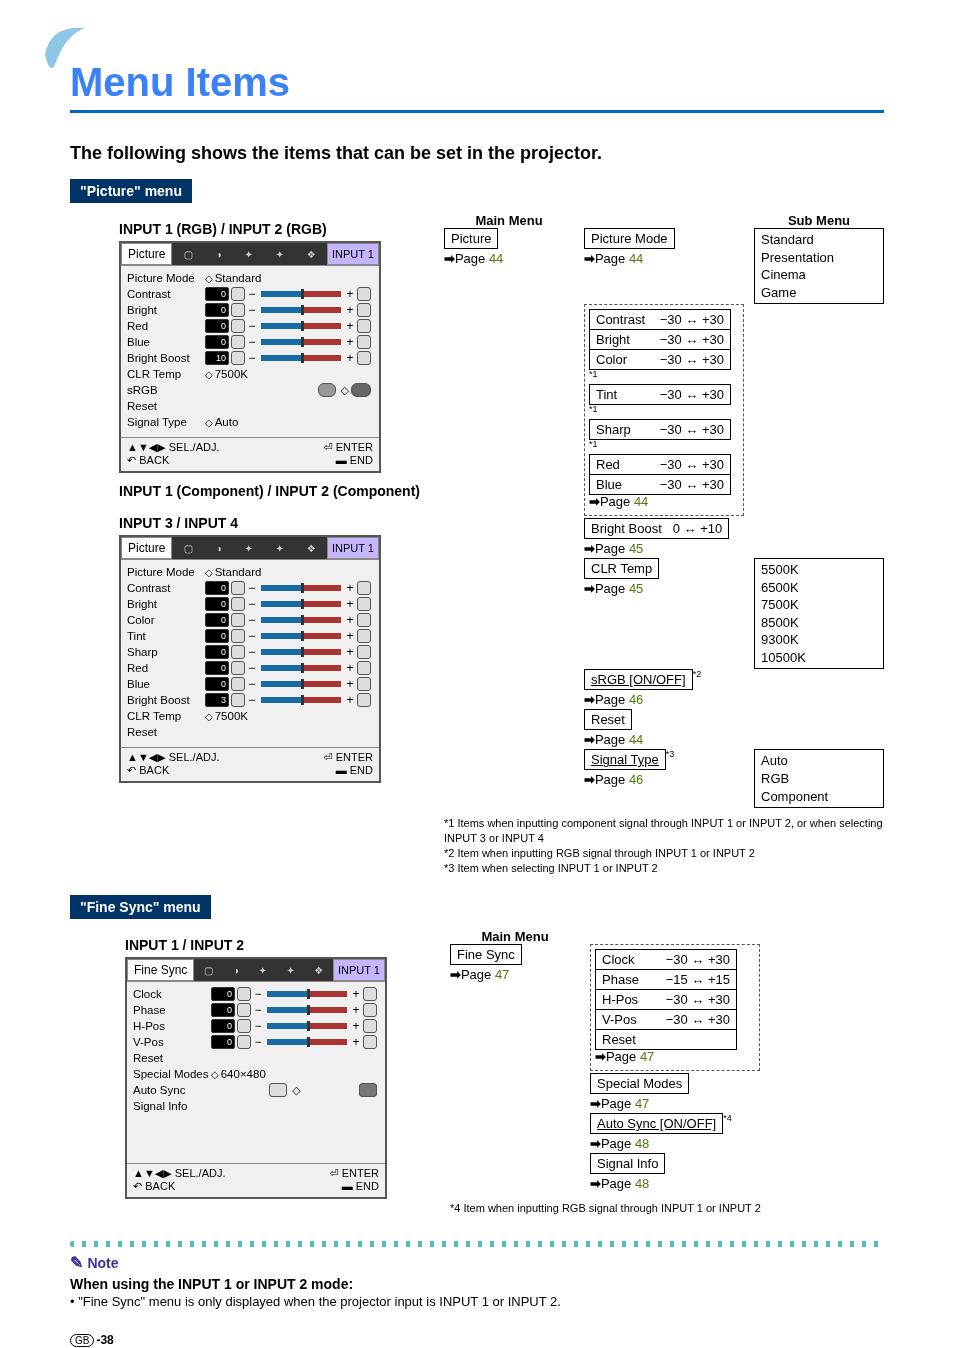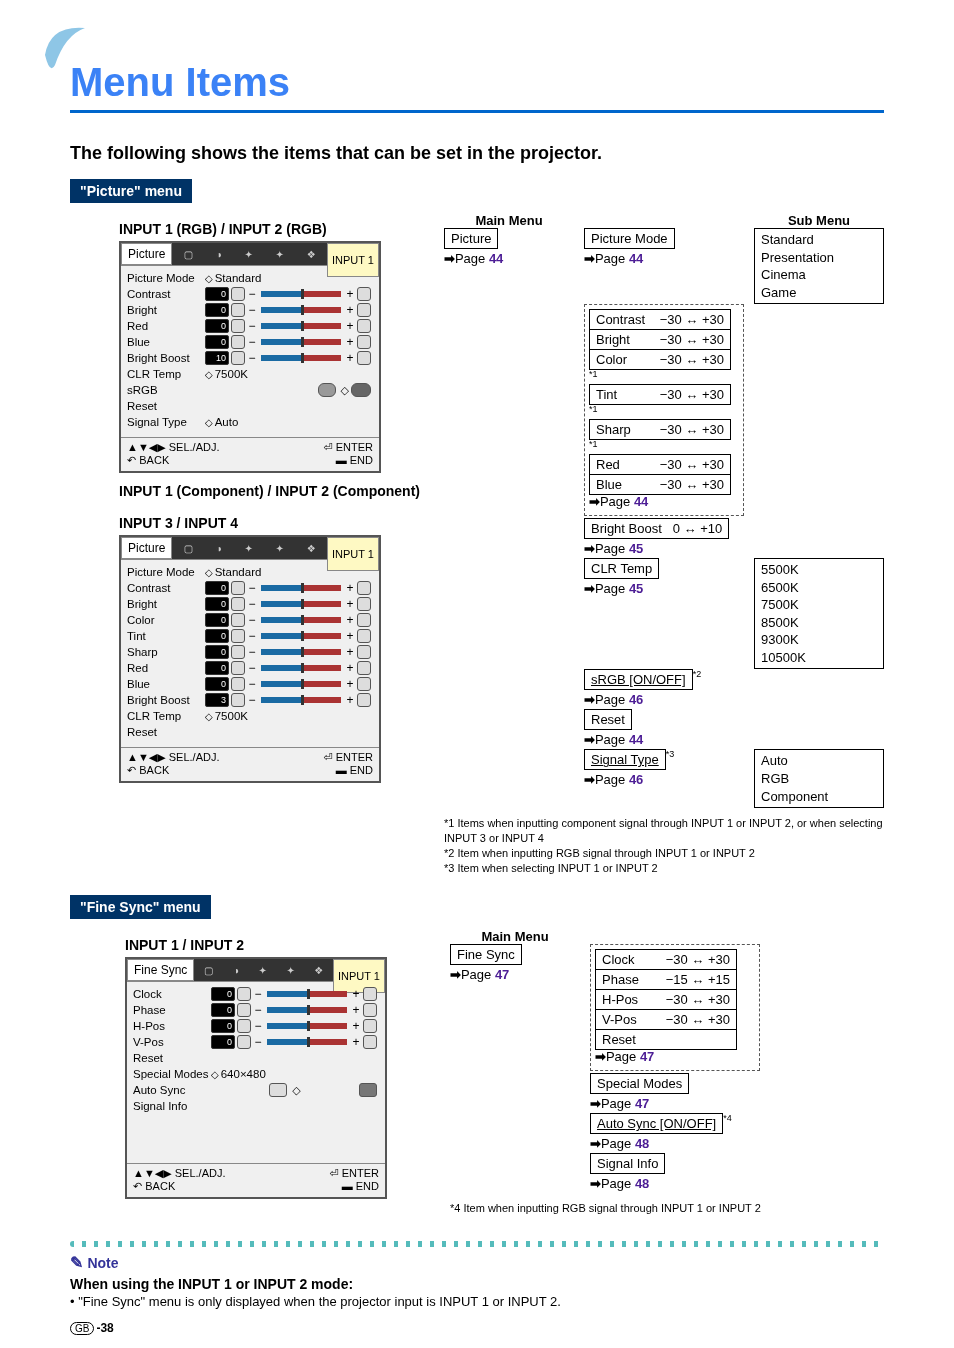--- a/index.html
+++ b/index.html
@@ -87,23 +87,23 @@
     background:#333;
     display:flex;
     align-items:center;
     justify-content:space-around;
     color:#ccc;
     font-size:11px;
   }
   .osd-header .icons span {font-size:10px;}
   .osd-header .input-label {
     border: 1px solid #888;
-    padding: 16px 4px;
+    padding: 4px 4px;
     font-size: 11px;
-    background:#fef9c3;
+    background:#c4b5fd;
     display:flex;
     align-items:center;
   }
   .osd-body { padding: 4px 6px; }
   .osd-row {
     display: flex;
     align-items: center;
     height: 16px;
     font-size: 11.5px;
   }
@@ -147,40 +147,40 @@
 
   
   .tree-title { font-weight: bold; text-align: center; font-size:13px;}
   .node-box {
     border: 1px solid #000;
     padding: 2px 6px;
     background: #fff;
     display:inline-block;
     white-space:nowrap;
   }
-  .page-link { color: #4c1d95; font-weight:bold;}
+  .page-link { color: #4d7c0f; font-weight:normal;}
   .arrow { font-weight:bold; }
   .dashed-box{
     border:1px dashed #555;
     padding:4px 4px 6px 4px;
   }
   .footnotes{font-size:11px;margin-top:8px;line-height:1.35;}
   .note-strip{
     background:linear-gradient(90deg,#7ec8cc 0, #e8f6f7 60%, #fff 100%);
     height:6px;
     margin-top:25px;
     border-radius:3px;
     width:100%;
     background-image: repeating-linear-gradient(90deg,#5bb 0 4px, transparent 4px 12px);
   }
   .note-label{color:#339;font-size:14px;font-weight:bold;margin-top:6px;}
   .note-label .pencil{font-size:16px;margin-right:4px;}
   .note-body{font-size:14px;font-weight:bold;margin-top:4px;}
   .note-text{font-size:13px;margin-top:2px;}
-  .page-num{margin-top:12px;font-size:12px;}
+  .page-num{margin-top:24px;font-size:12px;}
   .page-num .gb{border:1px solid #000;border-radius:8px;padding:0 4px;font-size:10px;margin-right:2px;}
   .range {white-space:nowrap;}
   .tree-grid{display:grid;grid-template-columns: 130px 160px 130px;column-gap:10px;align-items:start;}
   .col-stack>div{margin-bottom:2px;}
   .small-note{font-size:9px;vertical-align:top;}
   .inline-block{display:inline-block;text-decoration:underline;}
 </style>
 </head>
 <body>
 

